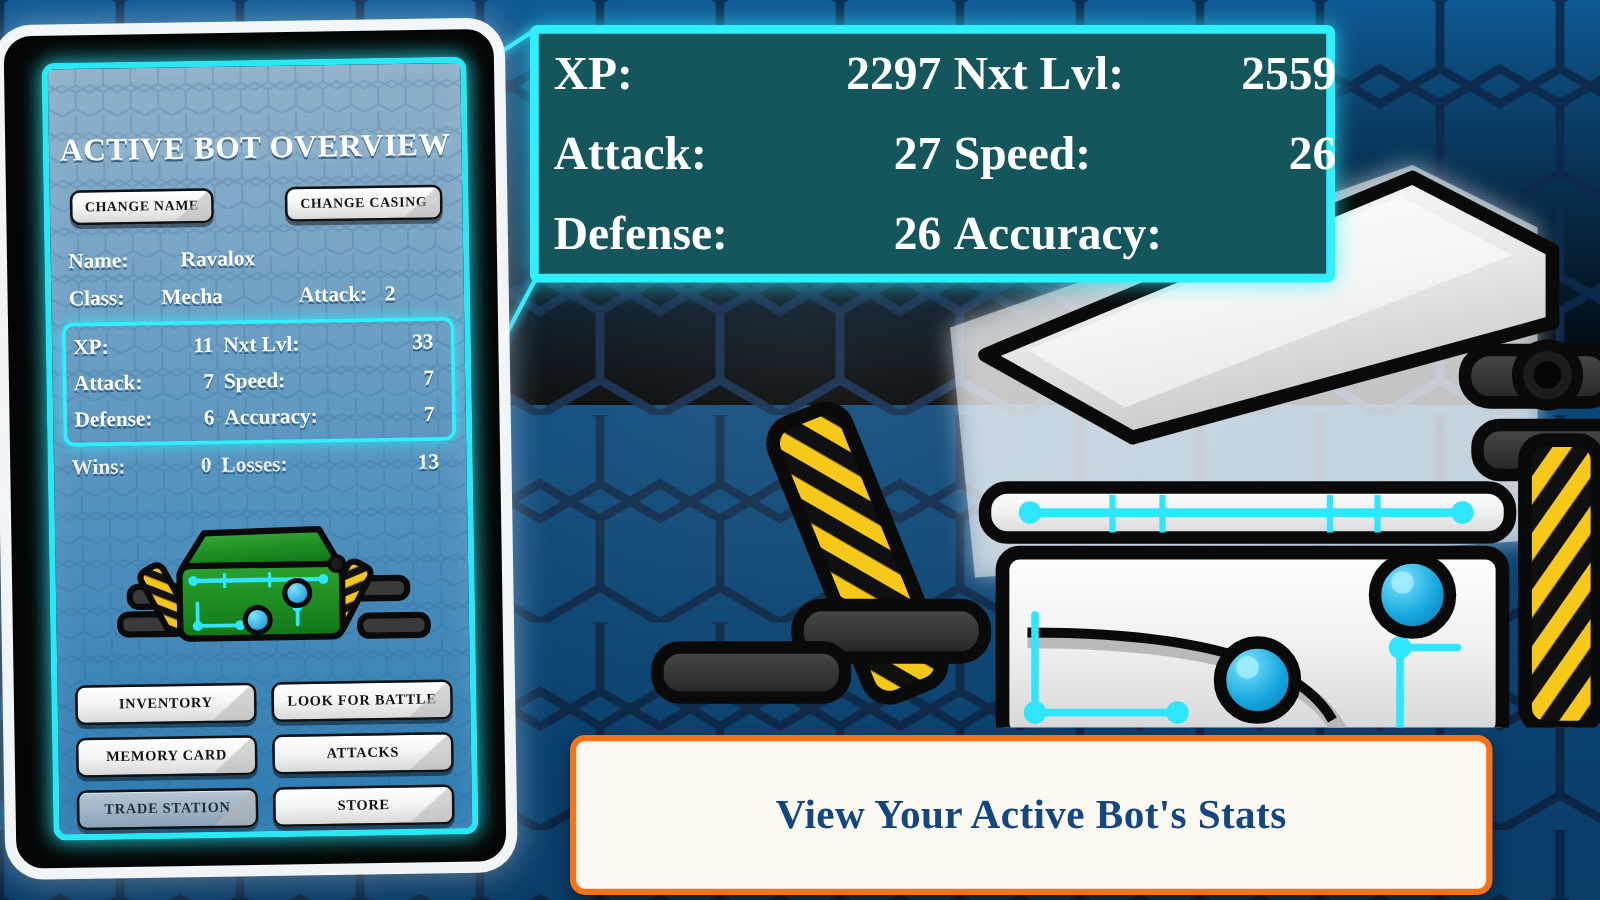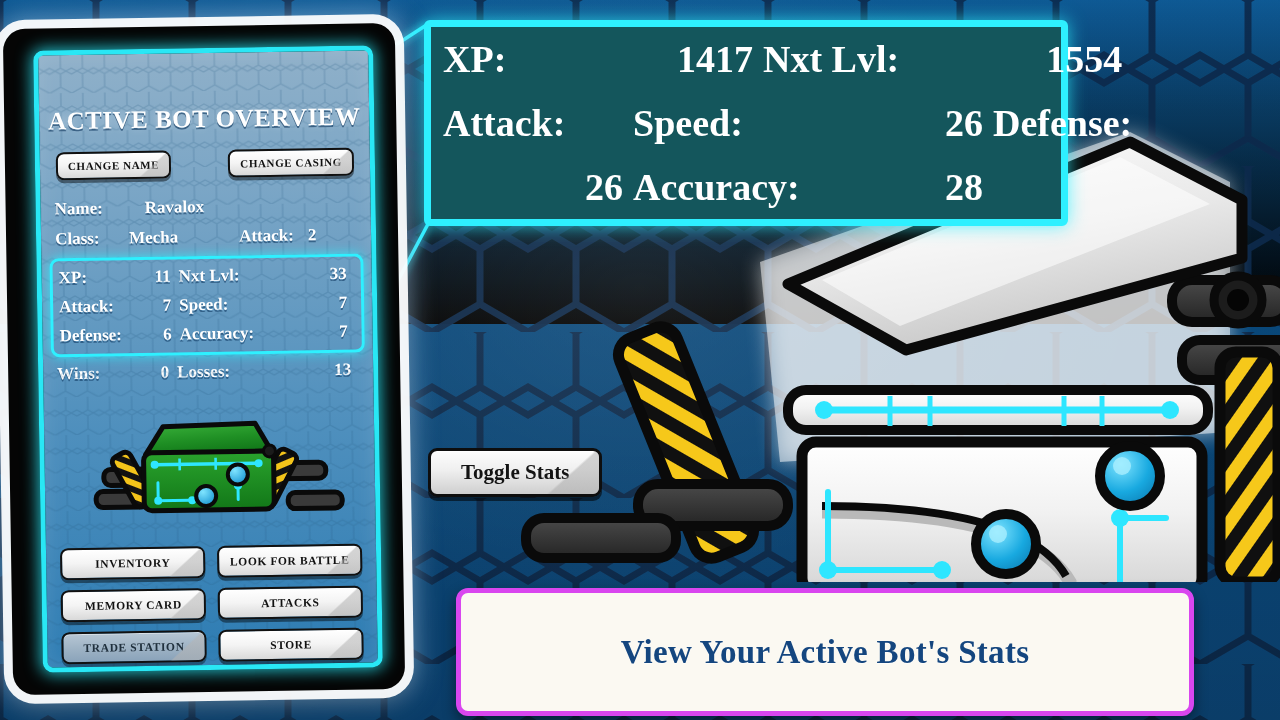--- a/index.html
+++ b/index.html
@@ -118,21 +118,21 @@
     box-shadow:0 4px 0 rgba(0,0,0,.55), inset 0 1px 0 rgba(255,255,255,.95);
     cursor:pointer;font-family:"Liberation Serif", serif;overflow:hidden;
   }
   .toggle-btn::after{content:"";position:absolute;right:-22px;top:-26px;width:70px;height:96px;
     background:linear-gradient(120deg,rgba(255,255,255,0) 40%,rgba(170,170,170,.5) 42%);
     transform:rotate(18deg);pointer-events:none;}
 
   
   .caption{
     position:absolute;left:456px;top:588px;width:728px;height:118px;
-    background:#fbf9f2;border:5px solid #d946ef;border-radius:12px;
+    background:#fbf9f2;border:5px solid #f97316;border-radius:12px;
     display:flex;align-items:center;justify-content:center;
     box-shadow:0 6px 14px rgba(0,0,0,.45);
   }
   .caption span{color:#14467f;font-weight:bold;font-size:33px;letter-spacing:.3px;
                 font-family:"Liberation Serif", serif;
                 text-shadow:0 1px 0 rgba(255,255,255,.6);}
 
   .robot{position:absolute;left:430px;top:112px;width:850px;height:470px;}
   .mini{position:absolute;left:0;top:0;width:100%;height:100%;}
 </style>
@@ -417,33 +417,32 @@
         <button class="gbtn">MEMORY CARD</button>
         <button class="gbtn">ATTACKS</button>
         <button class="gbtn disabled">TRADE STATION</button>
         <button class="gbtn">STORE</button>
       </div>
     </div>
   </div>
 
   <div class="zoompanel">
     <span class="k">XP:</span>
-    <span class="n">1417</span>
+    <span class="n">2297</span>
     <span class="k">Nxt Lvl:</span>
-    <span class="n">1554</span>
+    <span class="n">2559</span>
 
     <span class="k">Attack:</span>
+    <span class="n">27</span>
     <span class="k">Speed:</span>
     <span class="n">26</span>
 
     <span class="k">Defense:</span>
     <span class="n">26</span>
     <span class="k">Accuracy:</span>
-    <span class="n">28</span>
   </div>
 
-  <button class="toggle-btn">Toggle Stats</button>
 
   <div class="caption">
     <span>View Your Active Bot's Stats</span>
   </div>
 
 </div>
 
 </body></html>

